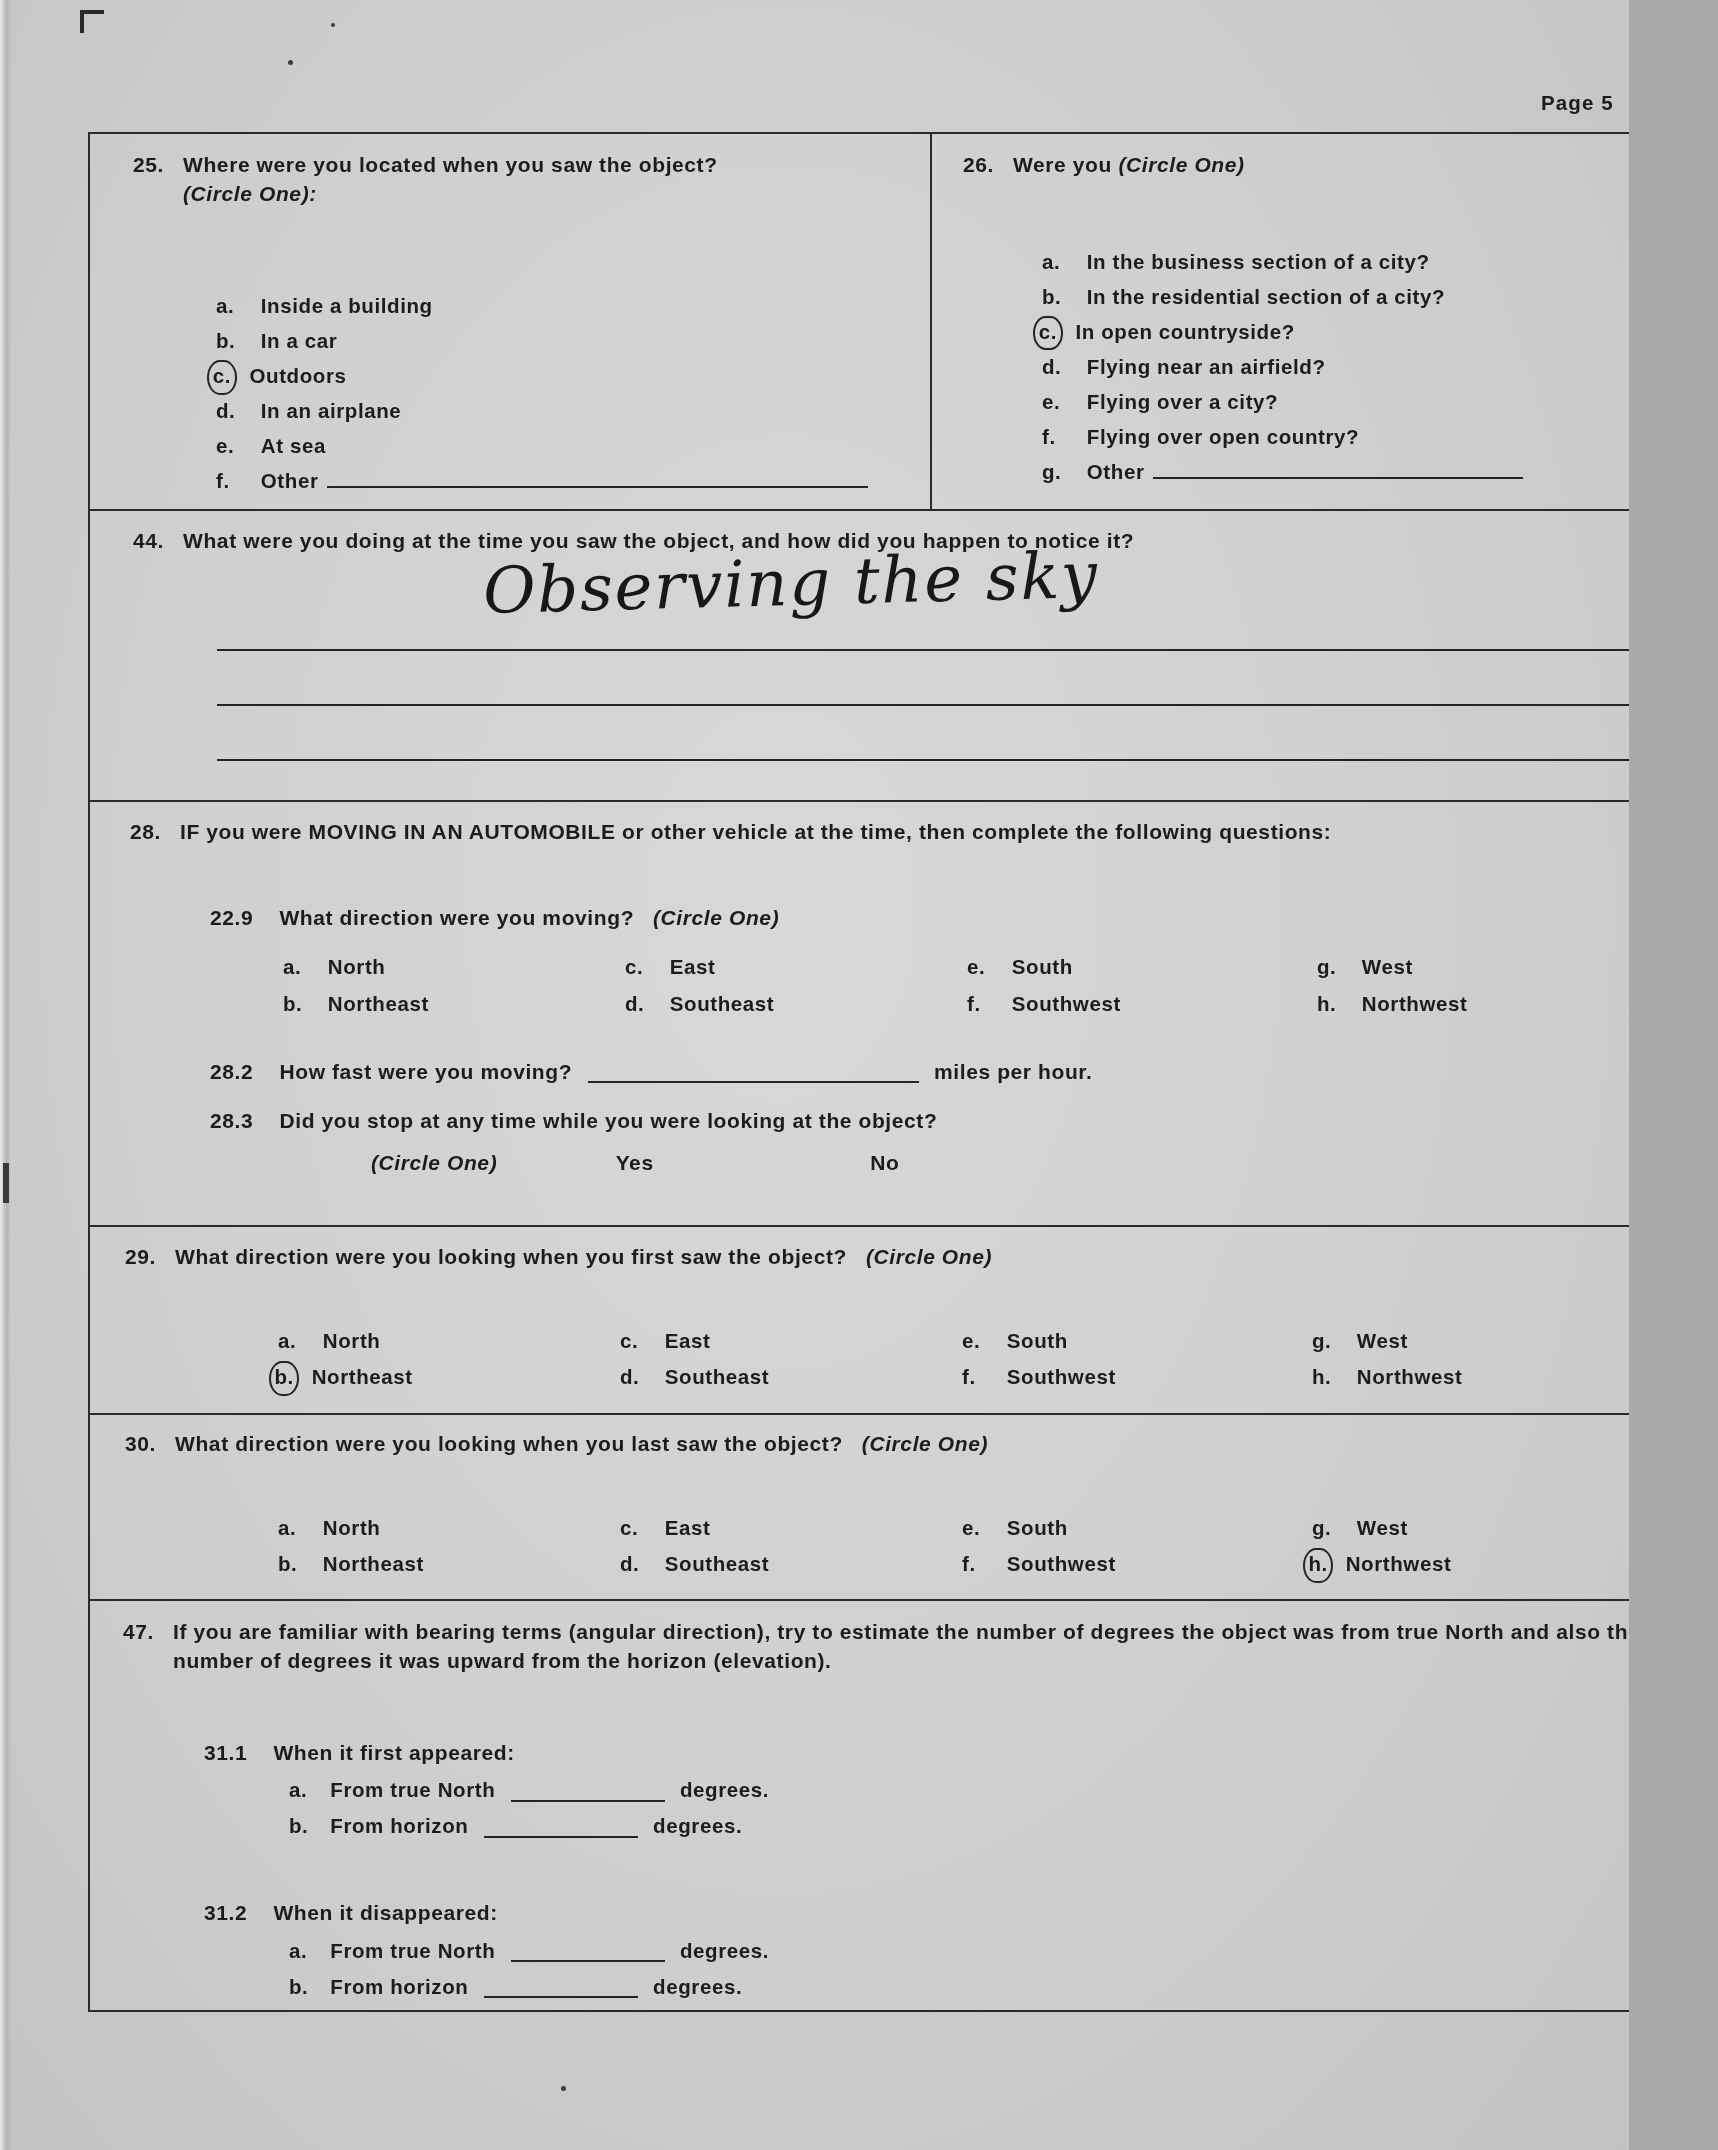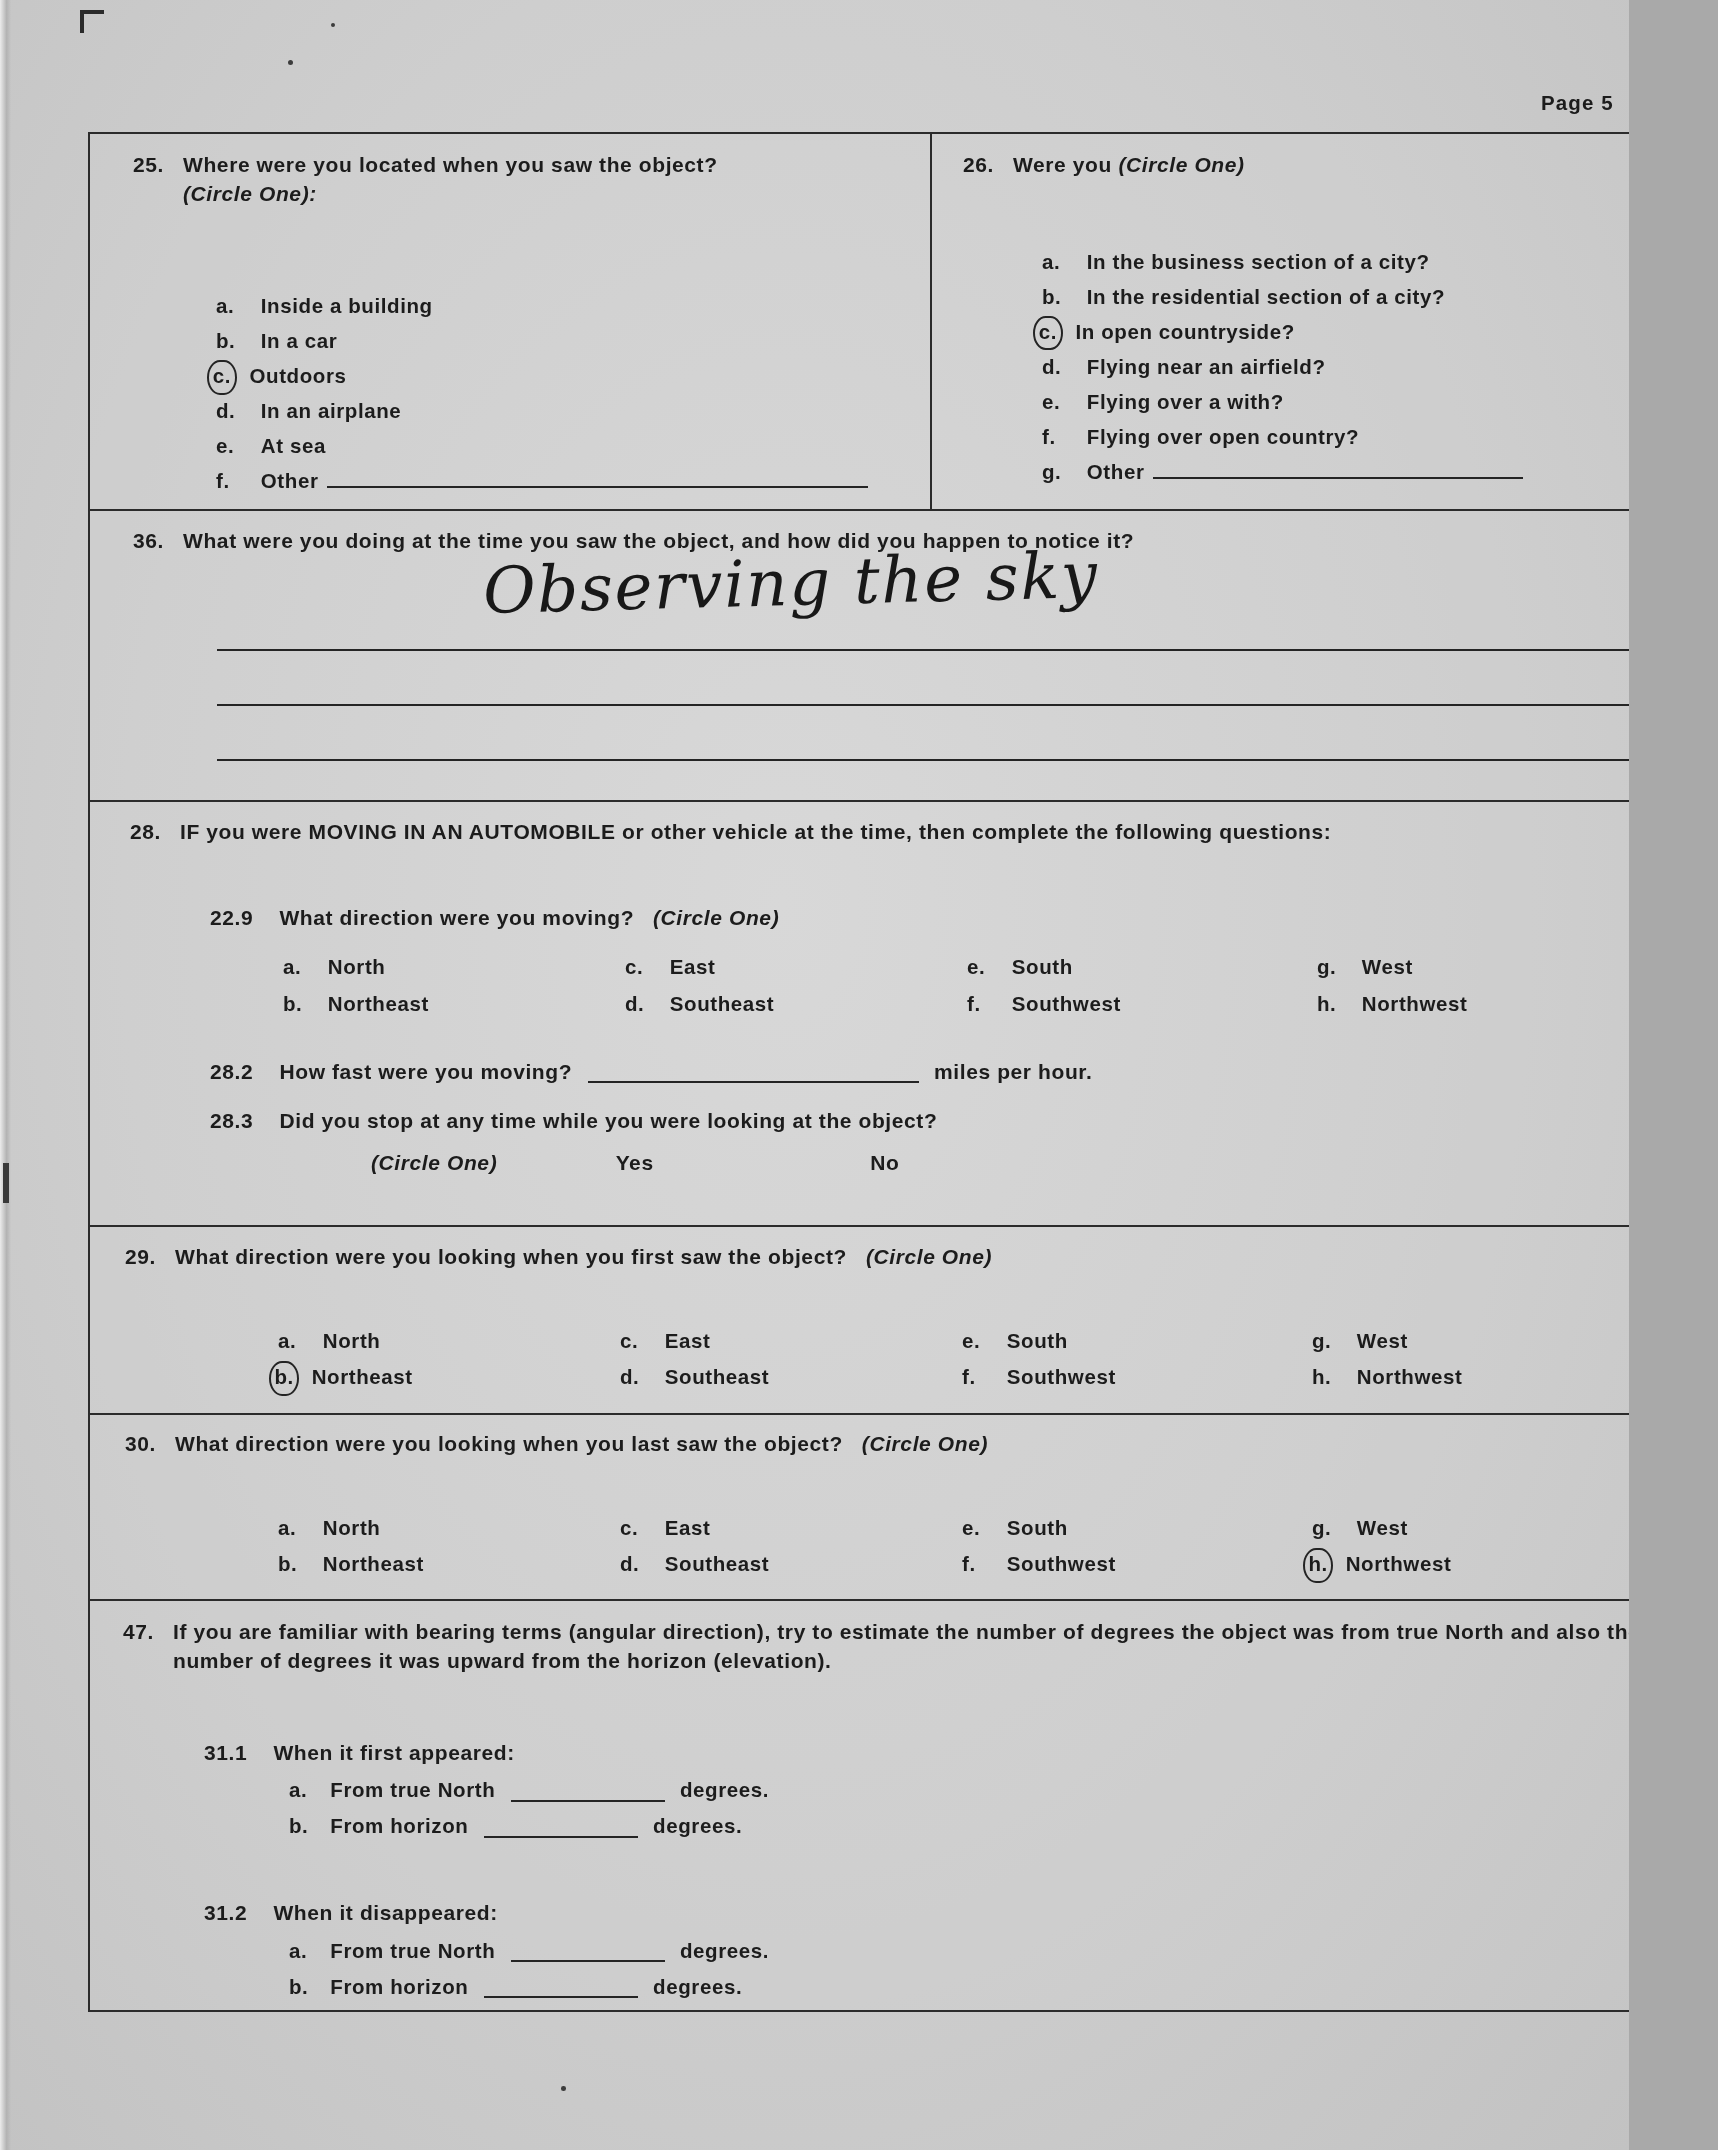--- a/index.html
+++ b/index.html
@@ -200,38 +200,38 @@
           <div class="opt">
             <span class="letter circled">c.</span>
             <span class="olabel">In open countryside?</span>
           </div>
           <div class="opt">
             <span class="letter">d.</span>
             <span class="olabel">Flying near an airfield?</span>
           </div>
           <div class="opt">
             <span class="letter">e.</span>
-            <span class="olabel">Flying over a with?</span>
+            <span class="olabel">Flying over a city?</span>
           </div>
           <div class="opt">
             <span class="letter">f.</span>
             <span class="olabel">Flying over open country?</span>
           </div>
           <div class="opt">
             <span class="letter">g.</span>
             <span class="olabel">Other</span>
             <span class="blank w650"></span>
           </div>
         </div>
       </div>
     </div>
 
     <div class="row row-27">
       <div class="qhead">
-        <span class="qnum">36.</span>
+        <span class="qnum">44.</span>
         <span class="qtextcol">What were you doing at the time you saw the object, and how did you happen to notice it?</span>
       </div>
       <div class="script">Observing the sky</div>
       <div class="answer-lines">
         <div class="ansline"></div>
         <div class="ansline"></div>
         <div class="ansline"></div>
       </div>
     </div>
 

